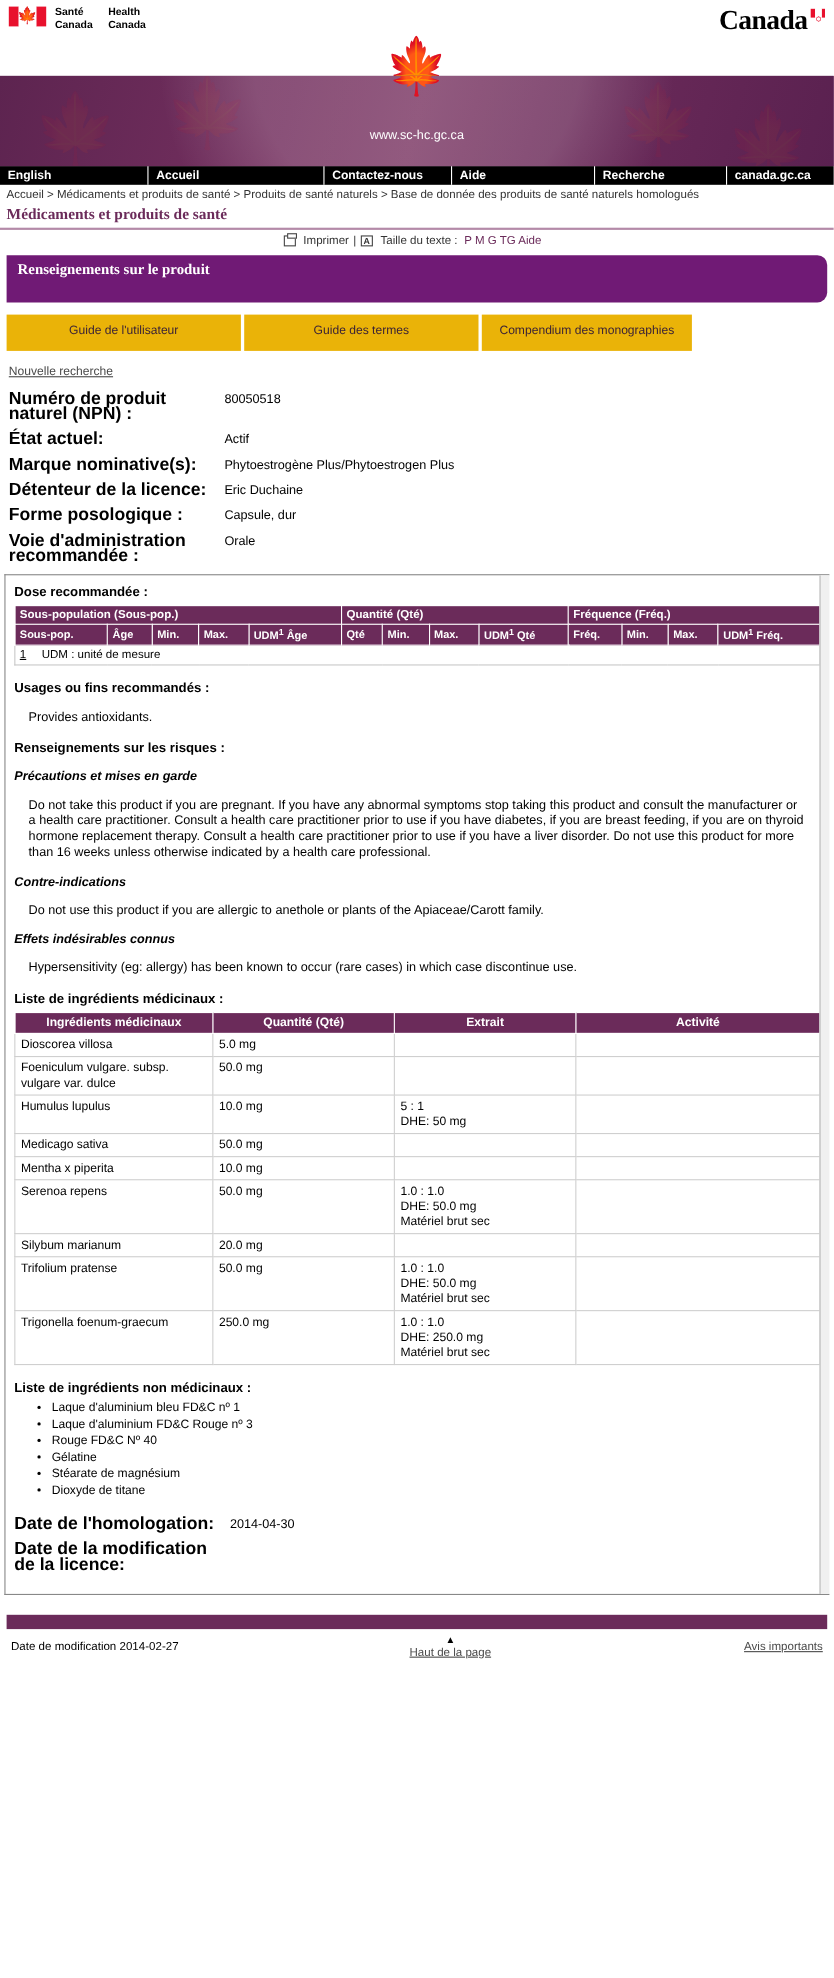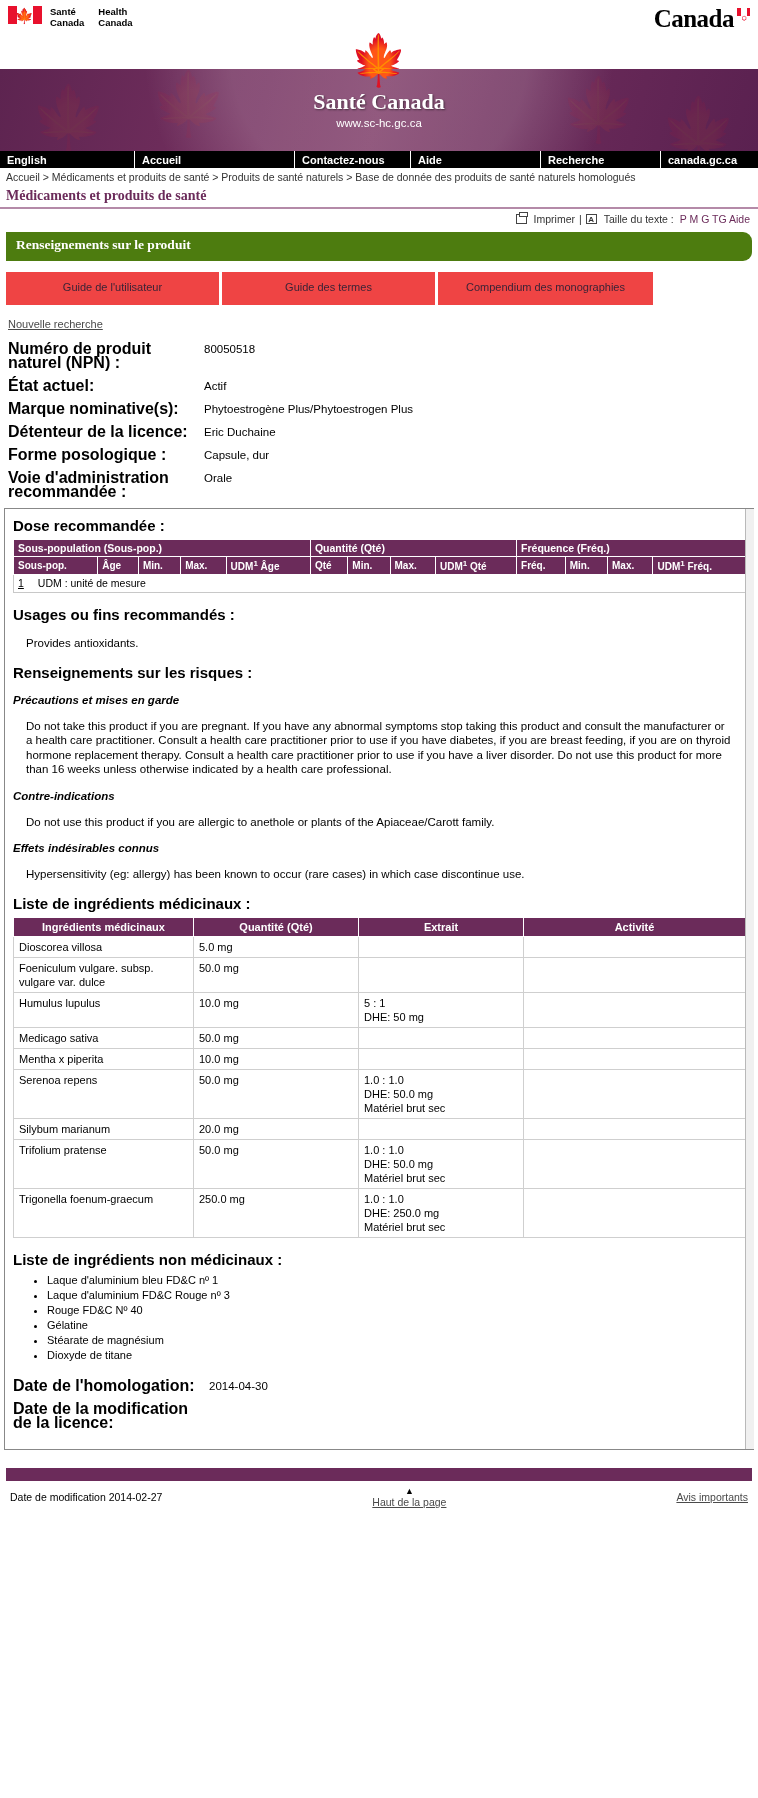--- a/index.html
+++ b/index.html
@@ -99,73 +99,73 @@
     padding:3px 6px 2px 6px; font-size:10.5px; line-height:13px; color:#333;
   }
 
   .section-title{
     font-family:"Liberation Serif", serif;
     font-size:14px; font-weight:bold; color:#6b2b5a;
     padding:2px 6px 3px 6px; border-bottom:2px solid #b48aa8; margin:0 0 0 0;
   }
 
   .toolsbar{
-    display:flex; justify-content:flex-end; align-items:center; gap:4px;
+    display:flex; justify-content:center; align-items:center; gap:4px;
     padding:4px 8px 5px 0; font-size:10.5px; color:#333;
   }
   .toolsbar .ic{
     display:inline-block; width:11px; height:10px; border:1px solid #444;
     position:relative; margin-right:3px; vertical-align:-1px; background:#fff;
   }
   .toolsbar .ic.print:after{
     content:""; position:absolute; left:2px; top:-3px; width:7px; height:3px;
     border:1px solid #444; background:#fff;
   }
   .toolsbar .ic.tsize{ font-size:8px; text-align:center; line-height:10px; font-weight:bold; border:1px solid #444; }
   .toolsbar a{ color:#333; text-decoration:none; }
   .toolsbar .sizes span{ color:#6b2b5a; margin-left:2px; }
 
   
   .prod-header{
     margin:2px 6px 0 6px;
-    background:#4d7c0f; color:#fff;
+    background:#701a75; color:#fff;
     font-family:"Liberation Serif", serif; font-size:13.5px; font-weight:bold;
-    padding:5px 10px 8px 10px;
+    padding:5px 10px 22px 10px;
     border-top-right-radius:9px; border-bottom-right-radius:9px;
   }
 
   
   .tabs{ display:flex; gap:3px; margin:11px 6px 0 6px; }
   .tab{
-    background:#ef4444; color:#3b2336; text-align:center;
+    background:#eab308; color:#3b2336; text-align:center;
     padding:9px 4px 12px 4px; font-size:11px; flex:none;
   }
   .tab.t1{ width:213px; }
   .tab.t2{ width:213px; }
-  .tab.t3{ width:215px; }
+  .tab.t3{ width:191px; }
 
   .newsearch{ margin:13px 0 0 8px; }
   .newsearch a{ color:#4a4a4a; font-size:11px; text-decoration:underline; }
 
   
   .fields{ margin:12px 0 0 0; padding:0 8px; }
   .frow{ display:flex; margin-bottom:9px; }
   .flabel{ width:196px; font-weight:bold; font-size:16px; line-height:14px; flex:none; }
   .fvalue{ font-size:11.5px; line-height:14px; }
 
   
   .panel{
     margin:6px 4px 0 4px; border:1px solid #888; border-right:none;
     padding:8px 8px 10px 8px; position:relative;
   }
   .panel-scroll{
     position:absolute; right:0; top:0; bottom:0; width:9px;
     background:#f0f0f0; border-left:1px solid #b9b9b9;
   }
-  .h-bold{ font-weight:bold; font-size:15px; margin:0 0 5px 0; }
+  .h-bold{ font-weight:bold; font-size:12px; margin:0 0 5px 0; }
   .h-italic{ font-weight:bold; font-style:italic; font-size:11.5px; margin:0 0 1px 0; }
   .body-text{ font-size:11.5px; line-height:14.5px; margin:13px; }
   .blk{ margin-top:13px; }
 
   
   table{ border-collapse:collapse; width:100%; font-size:10.5px; }
   .dose-table th{
     background:#6b2b5a; color:#fff; font-weight:bold; text-align:left;
     padding:2px 4px; border:1px solid #fff; white-space:nowrap;
   }
@@ -244,21 +244,20 @@
 
   <div class="leaf-top">
     <span class="big-leaf">🍁</span>
   </div>
   <div class="banner">
     <span class="bleaf" style="left:30px; top:18px;">🍁</span>
     <span class="bleaf" style="left:150px; top:4px;">🍁</span>
     <span class="bleaf" style="left:560px; top:10px;">🍁</span>
     <span class="bleaf" style="left:660px; top:30px;">🍁</span>
     <span class="ov-leaf">🍁</span>
-    <div class="banner-title">Santé Canada</div>
     <div class="banner-url">www.sc-hc.gc.ca</div>
   </div>
 
   <div class="mainnav">
     <a class="nv1" href="#">English</a>
     <a class="nv2" href="#">Accueil</a>
     <a class="nv3" href="#">Contactez-nous</a>
     <a class="nv4" href="#">Aide</a>
     <a class="nv5" href="#">Recherche</a>
     <a href="#">canada.gc.ca</a>

